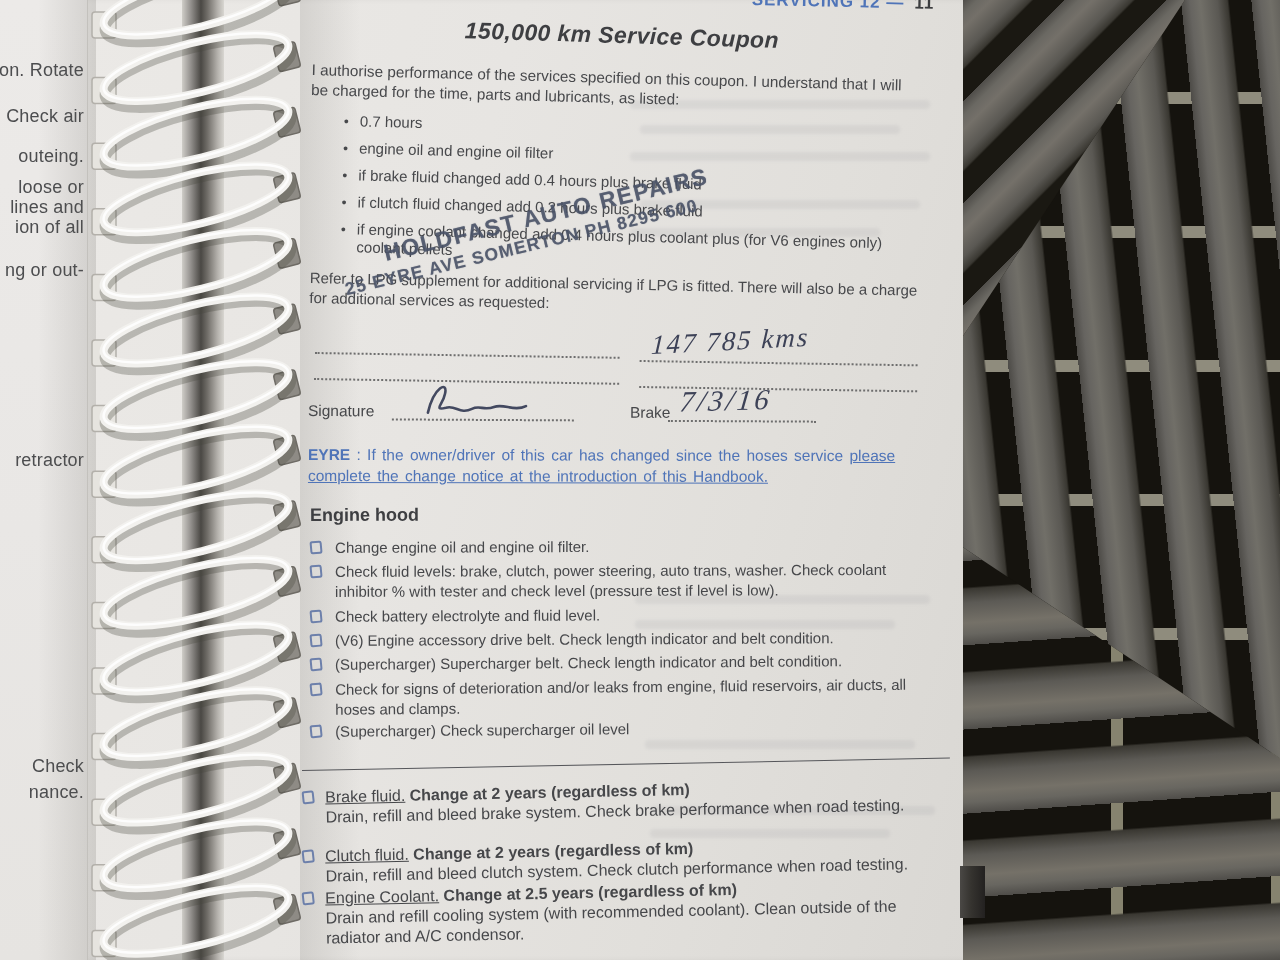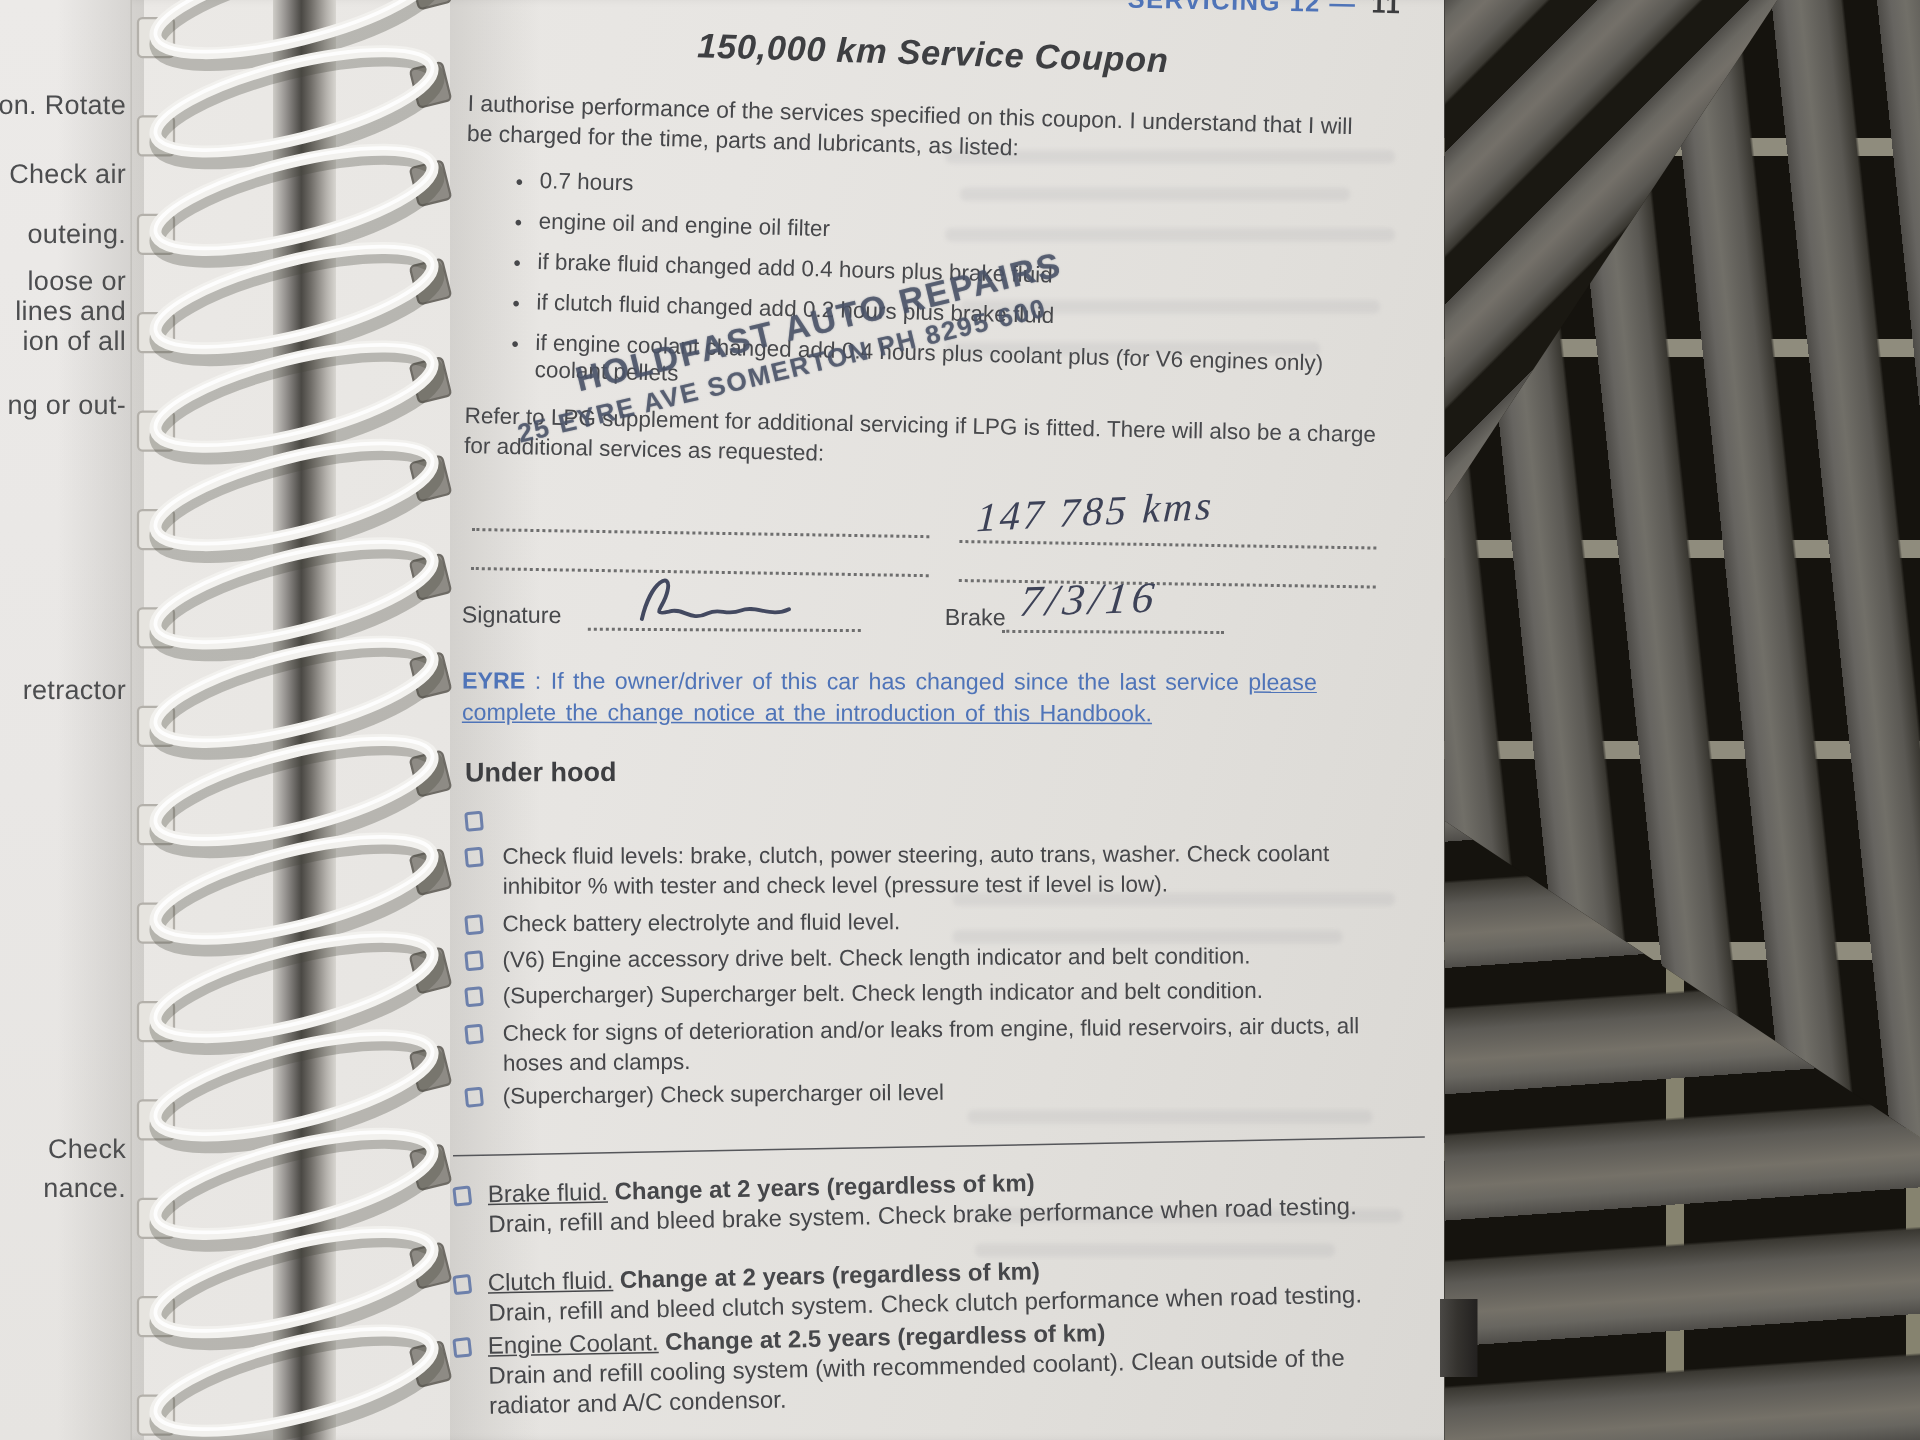--- a/index.html
+++ b/index.html
@@ -287,27 +287,28 @@
       <span class="dotline sig-dots"></span>
       <svg class="sig-scribble" width="120" height="48">
         <path d="M10 36 C16 10 30 4 27 17 C25 28 15 34 28 31 C38 28 42 38 54 32 C62 28 66 34 76 30 C86 26 96 35 108 29" fill="none" stroke="#434960" stroke-width="2.6" stroke-linecap="round"></path>
       </svg>
       <span class="date-label">Brake</span>
       <span class="dotline date-dots"></span>
       <span class="ink date-value">7/3/16</span>
     </div>
 
     <div class="sec note">
-      <span class="nb">EYRE</span><span> : If the owner/driver of this car has changed since the last service </span><span class="nu">please complete the change notice at the introduction of this Handbook.</span>
-    </div>
-
-    <div class="sec uh-head">Under hood</div>
+      <span class="nb">EYRE</span><span> : If the owner/driver of this car has changed since the hoses service </span><span class="nu">please complete the change notice at the introduction of this Handbook.</span>
+    </div>
+
+    <div class="sec uh-head">Engine hood</div>
 
     <div class="sec chk" style="left:10px; top:538px; width:620px; transform:rotate(-.2deg)">
       <span class="cb"></span>
+        <span class="t">Change engine oil and engine oil filter.</span>
     </div>
     <div class="sec chk" style="left:10px; top:562px; width:612px; transform:rotate(-.2deg)">
       <span class="cb"></span>
         <span class="t" style="width:600px">Check fluid levels: brake, clutch, power steering, auto trans, washer. Check coolant inhibitor % with tester and check level (pressure test if level is low).</span>
     </div>
     <div class="sec chk" style="left:10px; top:607px; width:620px; transform:rotate(-.3deg)">
       <span class="cb"></span>
         <span class="t">Check battery electrolyte and fluid level.</span>
     </div>
     <div class="sec chk" style="left:10px; top:631px; width:620px; transform:rotate(-.3deg)">

